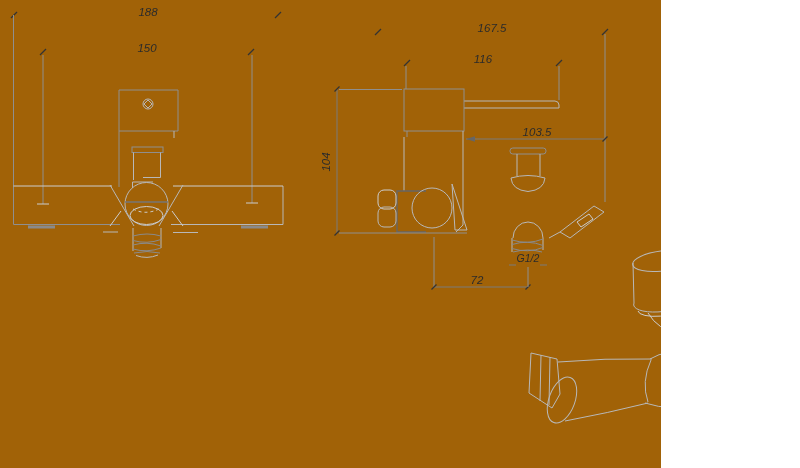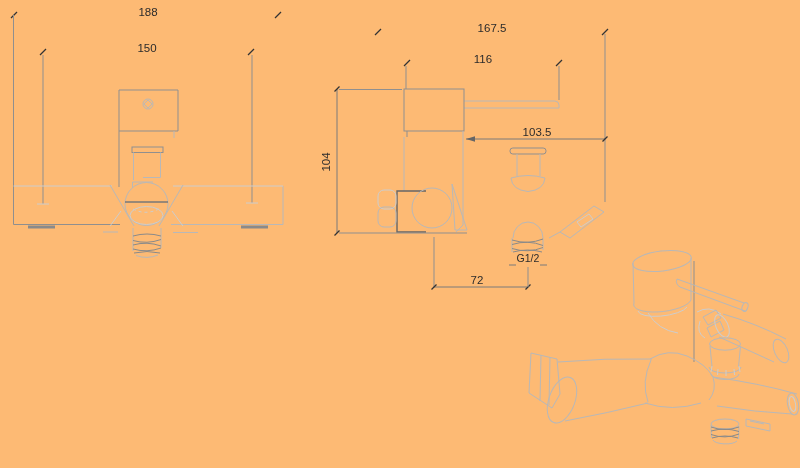--- a/index.html
+++ b/index.html
@@ -1,17 +1,17 @@
 <!DOCTYPE html>
 <html><head>
 <meta charset="utf-8">
 <style>
   html,body{margin:0;padding:0;background:#ffffff;}
-  #page{position:relative;width:800px;height:468px;background:#fdba74;overflow:hidden;
-        font-family:"Liberation Sans",sans-serif;}
+  #page{position:relative;width:661px;height:468px;background:#a16207;overflow:hidden;
+        font-family:"Liberation Sans",sans-serif;font-style:italic;}
   svg{position:absolute;left:0;top:0;}
   
   .lt  {stroke:#b8b8b8;fill:none;stroke-width:1;}
   .lt2 {stroke:#cdcdcd;fill:none;stroke-width:1;}
   .md  {stroke:#8f8f8f;fill:none;stroke-width:1;}
   .md2 {stroke:#777777;fill:none;stroke-width:1.4;}
   .dk  {stroke:#7a7a7a;fill:none;stroke-width:1;}
   .dk2 {stroke:#666666;fill:none;stroke-width:1.4;}
   .mdt {stroke:#8a8a8a;fill:none;stroke-width:1;}
   .thick{stroke:#8a8a8a;fill:none;stroke-width:3;}

